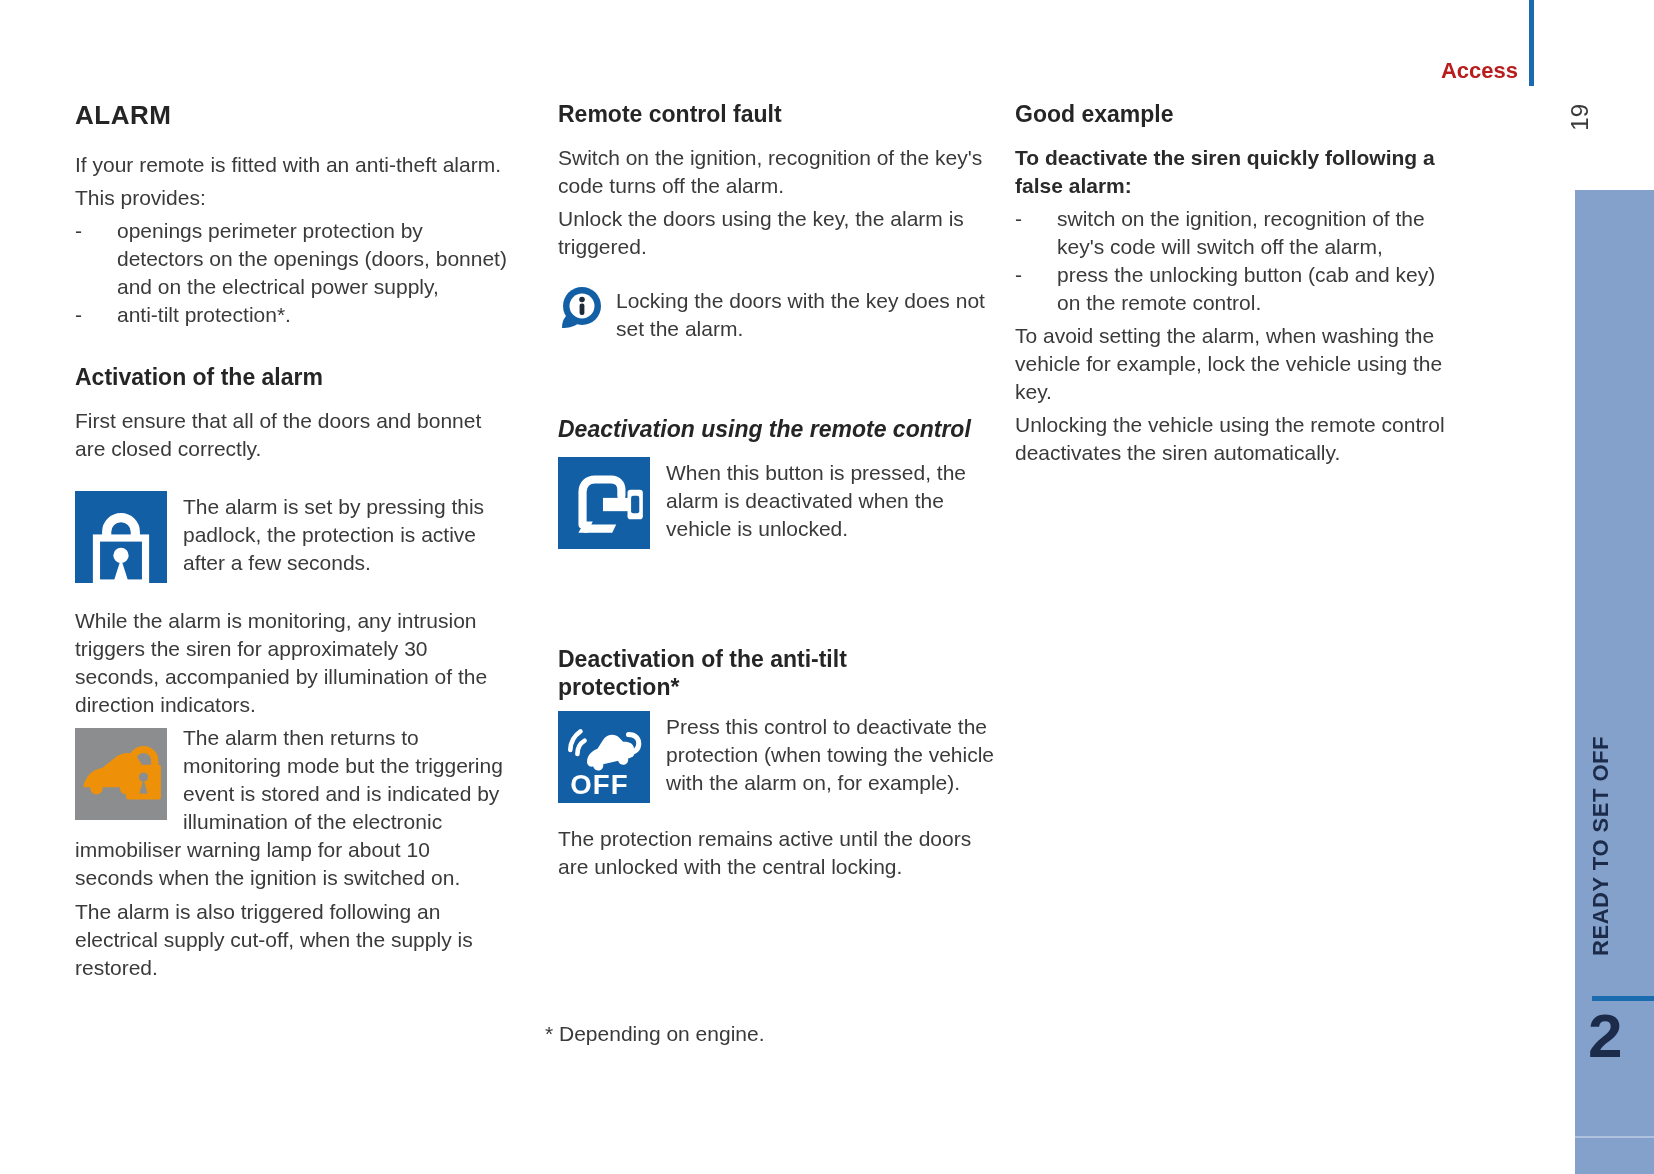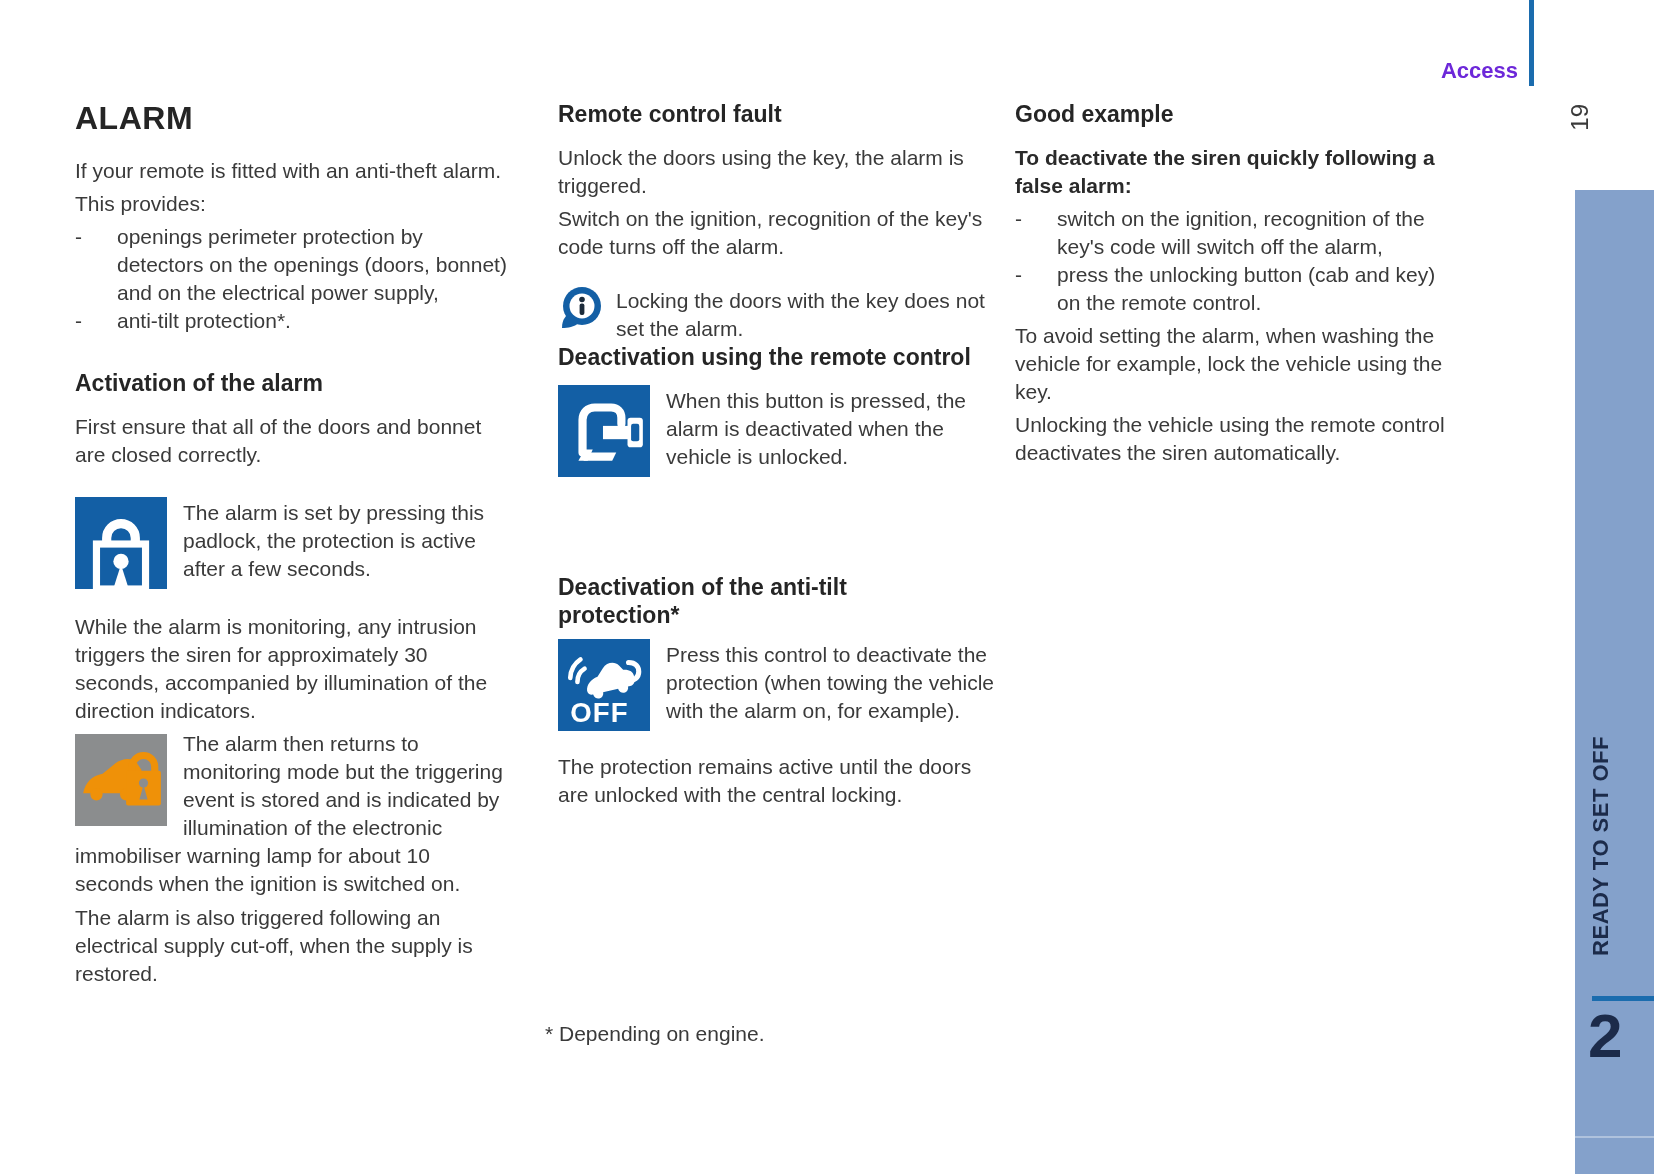--- a/index.html
+++ b/index.html
@@ -5,21 +5,21 @@
   html,body { margin:0; padding:0; background:#ffffff; }
   .page {
     position:relative; width:1654px; height:1174px; background:#ffffff;
     font-family:"Liberation Sans", sans-serif; color:#3a3a3a; overflow:hidden;
   }
   .col { position:absolute; top:100px; }
   .col-alarm  { left:75px;  width:438px; }
   .col-remote { left:558px; width:442px; }
   .col-good   { left:1015px; width:448px; }
 
-  .h1 { font-size:32px; font-weight:bold; color:#252525; margin:0 0 20px 0; letter-spacing:0.5px; }
+  .h1 { font-size:26px; font-weight:bold; color:#252525; margin:0 0 20px 0; letter-spacing:0.5px; }
   .h2 { font-size:23px; font-weight:bold; color:#252525; margin:0 0 16px 0; line-height:28px; }
   .p  { font-size:21px; line-height:28px; margin:0 0 5px 0; }
   .bold { font-weight:bold; color:#2a2a2a; }
 
   .bullet { display:flex; font-size:21px; line-height:28px; margin:0; }
   .bullet .dash { width:42px; flex:none; }
   .bullet .btext { flex:1; }
 
   .icon-row { display:flex; align-items:flex-start; margin:0; }
   .icon-92 { width:92px; height:79px; flex:none; margin-right:16px; }
@@ -27,25 +27,25 @@
   .row-text { font-size:21px; line-height:28px; padding-top:2px; }
 
   .wrap-block { font-size:21px; line-height:28px; }
   .wrap-block .icon-92 { float:left; margin:4px 16px 14px 0; }
 
   .mt-activation { margin-top:34px; }
   .mt-lockrow { margin-top:28px; }
   .mt-monitor { margin-top:30px; }
   .mt-cutoff { margin-top:6px; clear:left; }
   .mt-inforow { margin-top:24px; }
-  .mt-deact { margin-bottom:14px; }
+  .mt-deact { margin-top:72px; margin-bottom:14px;font-style:italic; }
   .mt-antitilt { margin-top:102px; margin-bottom:10px; max-width:350px; }
   .mt-antitilt-p { margin-top:28px; }
 
-  .access-label { position:absolute; top:58px; right:136px; font-size:22px; font-weight:bold; color:#6d28d9; }
+  .access-label { position:absolute; top:58px; right:136px; font-size:22px; font-weight:bold; color:#b91c1c; }
   .access-rule { position:absolute; left:1529px; top:0; width:5px; height:86px; background:#1b6cae; }
   .page-number {
     position:absolute; left:1566px; top:104px; font-size:24px; color:#3a3a3a;
     writing-mode:vertical-rl; transform:rotate(180deg);
   }
   .side-tab { position:absolute; left:1575px; top:190px; width:79px; height:984px; background:#84a1cb; }
   .side-tab-label {
     position:absolute; left:1588px; top:736px; font-size:22px; font-weight:bold; color:#1c2b4a;
     writing-mode:vertical-rl; transform:rotate(180deg); letter-spacing:0.5px;
   }
@@ -115,22 +115,22 @@
         </svg>
       </span>
       <span>The alarm then returns to monitoring mode but the triggering event is stored and is indicated by illumination of the electronic immobiliser warning lamp for about 10 seconds when the ignition is switched on.</span>
     </div>
 
     <p class="p mt-cutoff">The alarm is also triggered following an electrical supply cut-off, when the supply is restored.</p>
   </div>
 
   <div class="col col-remote">
     <div class="h2">Remote control fault</div>
+    <p class="p">Switch on the ignition, recognition of the key's code turns off the alarm.</p>
     <p class="p">Unlock the doors using the key, the alarm is triggered.</p>
-    <p class="p">Switch on the ignition, recognition of the key's code turns off the alarm.</p>
 
     <div class="icon-row mt-inforow">
       <span class="icon-46">
         <svg width="46" height="46" viewBox="0 0 46 46">
           <path d="M4 43 C4 34 8 30 13 28 L21 38 C16 42 10 43 4 43 Z" fill="#135fa5"></path>
           <circle cx="24" cy="21" r="19" fill="#135fa5"></circle>
           <circle cx="24" cy="21" r="12.5" fill="#fff"></circle>
           <circle cx="24" cy="14.5" r="2.8" fill="#1c2b3a"></circle>
           <rect x="21.6" y="18.5" width="4.8" height="11.5" rx="2" fill="#1c2b3a"></rect>
         </svg>

